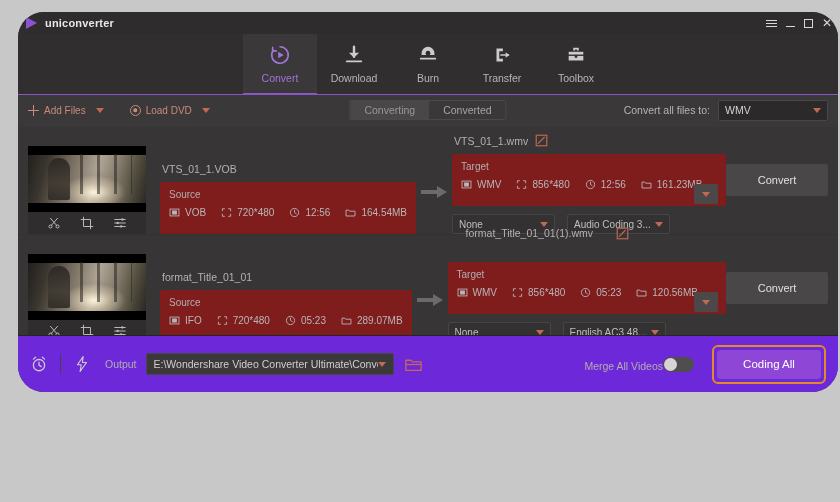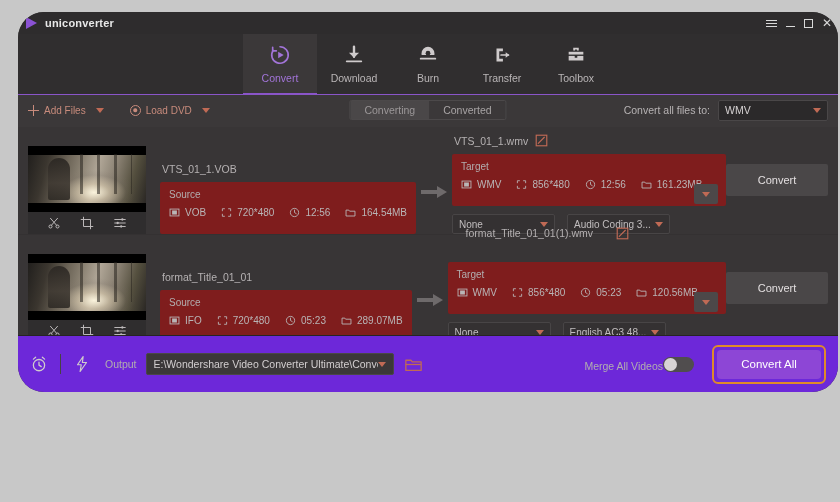--- a/index.html
+++ b/index.html
@@ -587,16 +587,16 @@
     </svg>
 
     <div class="merge-wrap">
       <span class="merge-lbl">Merge All Videos</span>
       <div class="toggle">
         <div class="knob"></div>
       </div>
     </div>
 
     <div class="convert-all-wrap">
-      <div class="convert-all">Convert All</div>
+      <div class="convert-all">Coding All</div>
     </div>
   </div>
 </div>
 
 </body></html>

